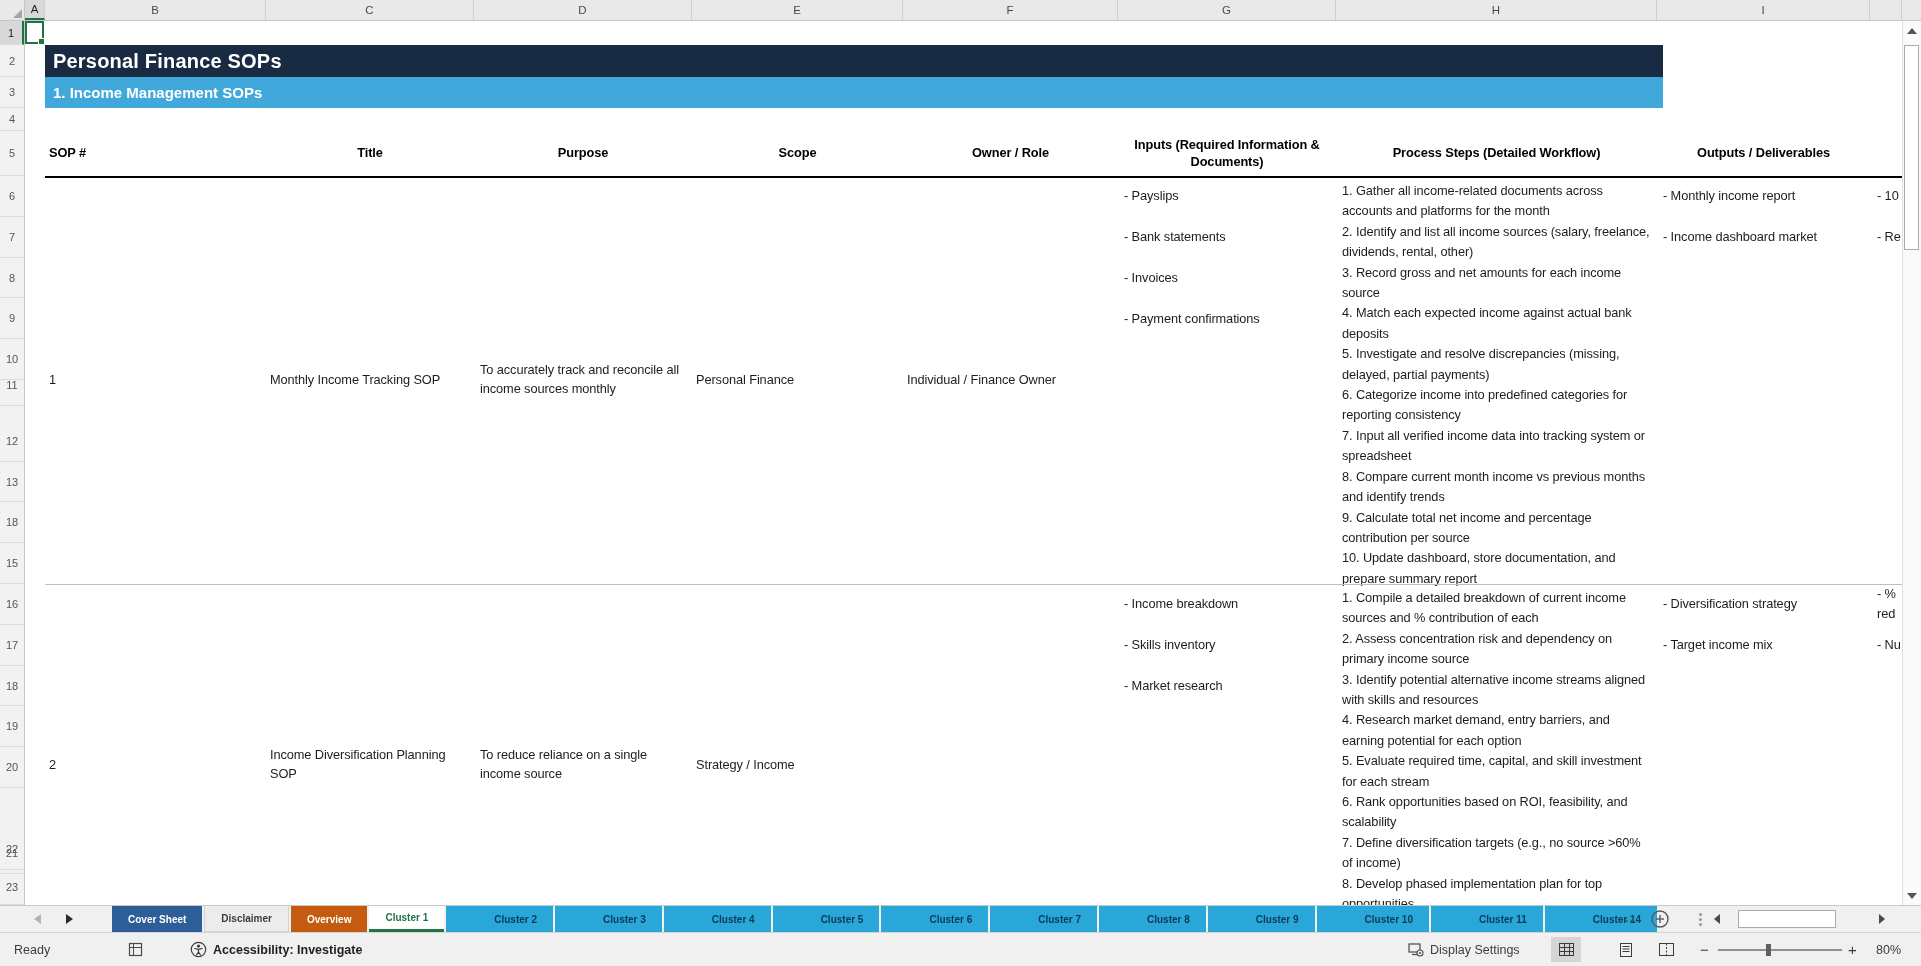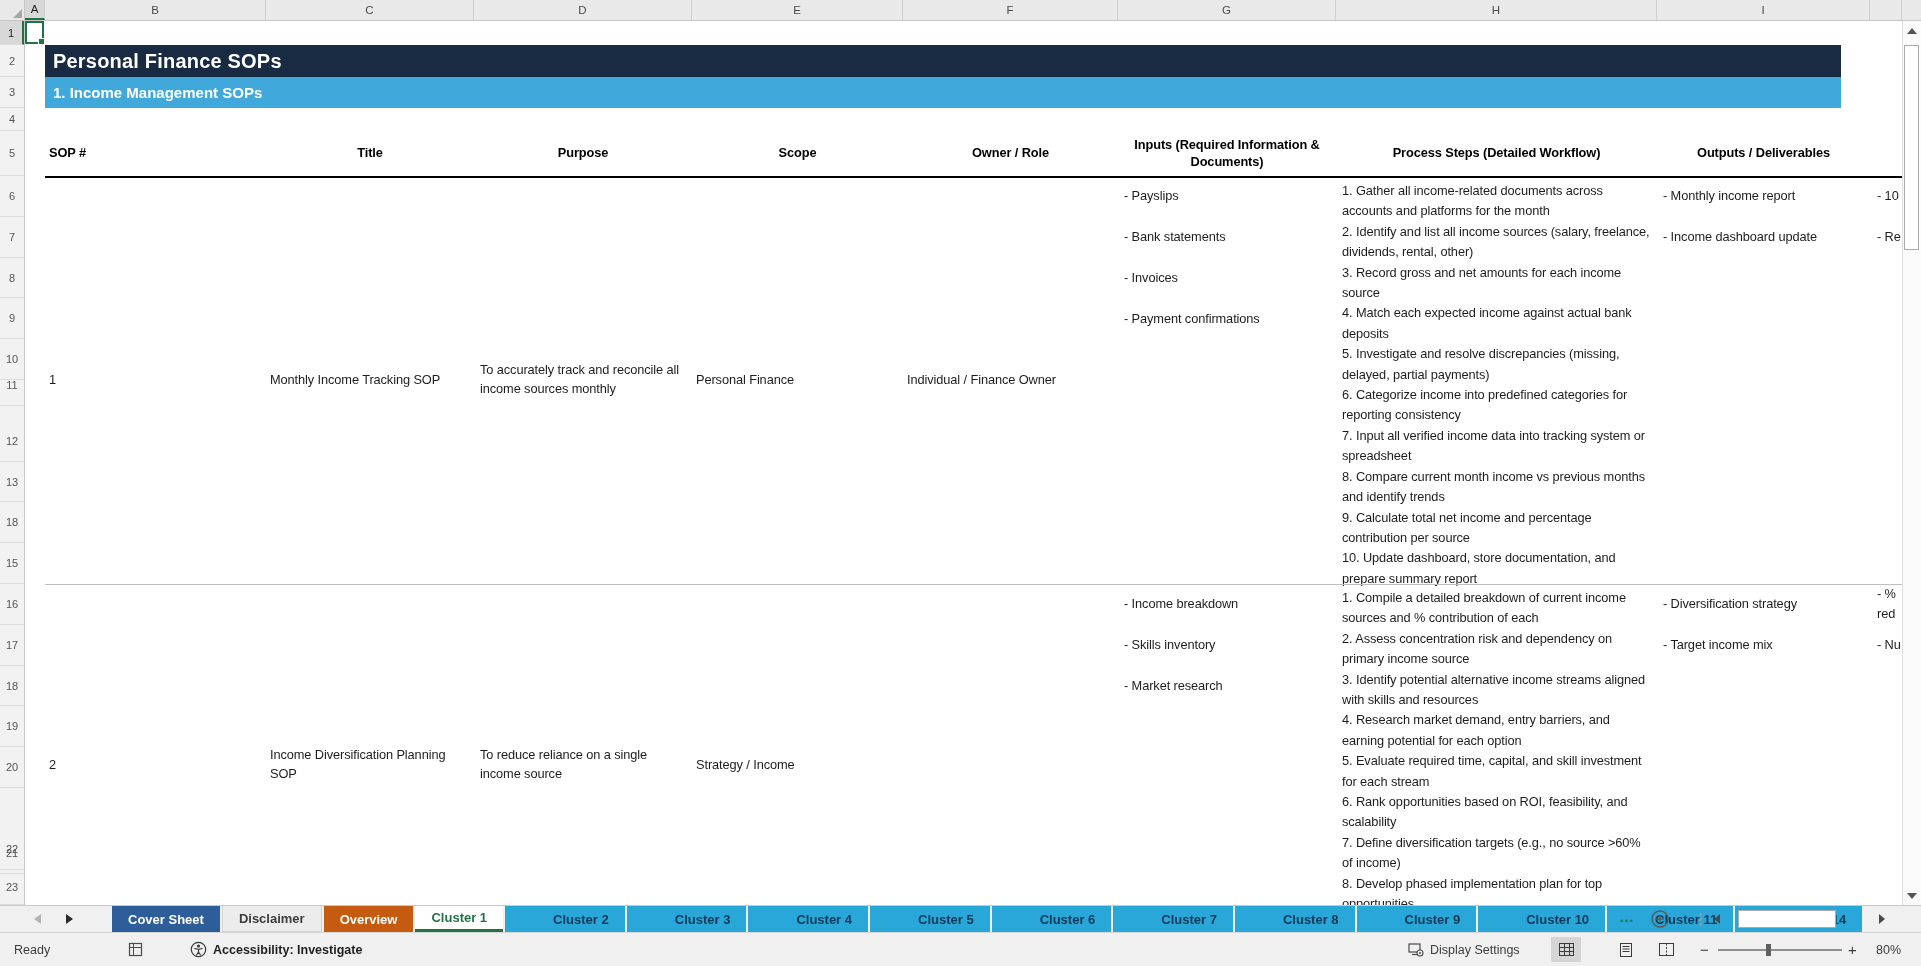--- a/index.html
+++ b/index.html
@@ -19,21 +19,21 @@
 
   
   .gutter{position:absolute;left:0;top:21px;width:25px;height:884px;background:#f2f2f2;
           border-right:1px solid #c6c6c6;box-sizing:border-box;}
   .rowh{position:absolute;left:0;width:24px;display:flex;align-items:center;justify-content:center;
         font-size:11px;color:#555;border-bottom:1px solid #dcdcdc;box-sizing:border-box;}
   .rowh.sel{background:#d8d8d8;color:#1f1f1f;border-right:2px solid #217346;}
 
   
   .gridclip{position:absolute;left:25px;top:21px;width:1877px;height:884px;overflow:hidden;background:#fff;}
-  .banner{position:absolute;left:20px;width:1796px;display:flex;align-items:center;color:#fff;
+  .banner{position:absolute;left:20px;width:1618px;display:flex;align-items:center;color:#fff;
           padding-left:8px;box-sizing:border-box;}
   .banner.navy{top:24px;height:32px;background:#182b42;font-size:20px;font-weight:bold;letter-spacing:.2px;}
   .banner.blue{top:56px;height:31px;background:#41a8dc;font-size:15px;font-weight:bold;}
   .hdr{position:absolute;top:110px;height:45px;display:flex;align-items:center;justify-content:center;
        text-align:center;font-weight:bold;font-size:12.8px;color:#000;line-height:1.3;letter-spacing:-.1px;}
   .hdr.left{justify-content:flex-start;text-align:left;}
   .blackline{position:absolute;left:20px;top:155px;width:1857px;height:2px;background:#000;}
   .rowdivider{position:absolute;left:20px;top:563px;width:1857px;height:1px;background:#bfbfbf;}
   .cell{position:absolute;display:flex;align-items:center;font-size:12.8px;letter-spacing:-.1px;
         line-height:1.45;color:#1d1d1d;}
@@ -53,21 +53,21 @@
   .tri-down{width:0;height:0;border-left:5px solid transparent;border-right:5px solid transparent;border-top:6px solid #555;}
   .vthumb{position:absolute;left:1px;top:24px;width:15px;height:205px;background:#fff;border:1px solid #ababab;box-sizing:border-box;}
 
   
   .tabbar{position:absolute;left:0;top:905px;width:1921px;height:28px;background:#f0f0f0;
           border-top:1px solid #c8c8c8;border-bottom:1px solid #d6d6d6;box-sizing:border-box;}
   .navarrow{position:absolute;top:8px;width:0;height:0;cursor:pointer;}
   .nav-l{left:34px;border-top:5px solid transparent;border-bottom:5px solid transparent;border-right:7px solid #b3b3b3;}
   .nav-r{left:66px;border-top:5px solid transparent;border-bottom:5px solid transparent;border-left:7px solid #2b2b2b;}
   .tabs{position:absolute;left:112px;top:0;height:26px;display:flex;column-gap:2px;}
-  .tab{height:26px;display:flex;align-items:center;padding:0 16px;font-size:13px;font-weight:bold;
+  .tab{height:26px;display:flex;align-items:center;padding:0 16px;font-size:10px;font-weight:bold;
        cursor:pointer;box-sizing:border-box;white-space:nowrap;}
   .t-cover{background:#2d5e99;color:#fff;}
   .t-plain{background:#ececec;color:#3c3c3c;border:1px solid #d2d2d2;border-top:none;}
   .t-accent{background:#c55a11;color:#fff;}
   .t-active{background:#fff;color:#217346;border-bottom:3px solid #217346;}
   .t-blue{background:#29a7d8;color:#0d3a5a;padding-left:48px;}
   .tdots{position:absolute;left:1619px;top:2px;font-size:15px;font-weight:bold;color:#217346;}
   .addsheet{position:absolute;left:1650px;top:3px;width:20px;height:20px;cursor:pointer;}
   .vdots{position:absolute;left:1699px;top:7px;width:3px;height:3px;background:#9a9a9a;border-radius:50%;
          box-shadow:0 5px 0 #9a9a9a,0 10px 0 #9a9a9a;cursor:col-resize;}
@@ -176,21 +176,21 @@
 3. Record gross and net amounts for each income source
 4. Match each expected income against actual bank deposits
 5. Investigate and resolve discrepancies (missing, delayed, partial payments)
 6. Categorize income into predefined categories for reporting consistency
 7. Input all verified income data into tracking system or spreadsheet
 8. Compare current month income vs previous months and identify trends
 9. Calculate total net income and percentage contribution per source
 10. Update dashboard, store documentation, and prepare summary report</div>
     <div class="items" style="left:1638px;top:155px;width:202px;">
       <div class="it">- Monthly income report</div>
-      <div class="it">- Income dashboard update</div>
+      <div class="it">- Income dashboard market</div>
     </div>
     <div class="items" style="left:1852px;top:155px;width:25px;">
       <div class="it">- 10</div>
       <div class="it">- Re</div>
     </div>
 
     <div class="rowdivider"></div>
 
     <div class="cell" style="left:24px;top:563px;width:60px;height:362px;">2</div>
     <div class="cell" style="left:245px;top:563px;width:200px;height:362px;">Income Diversification Planning SOP</div>

